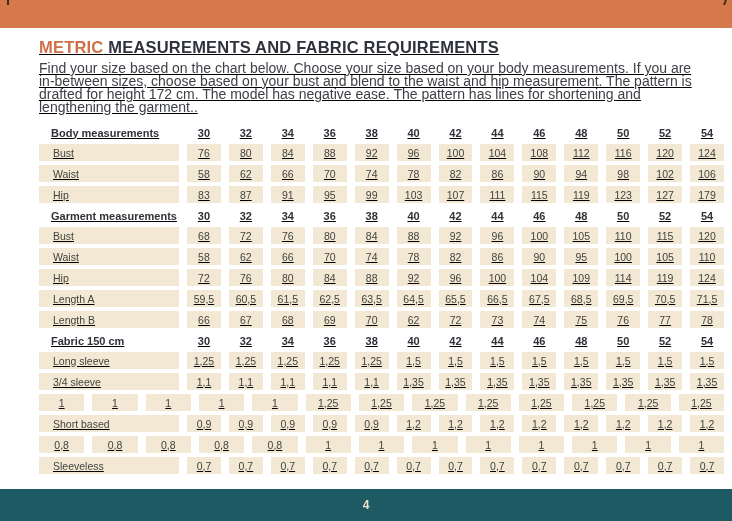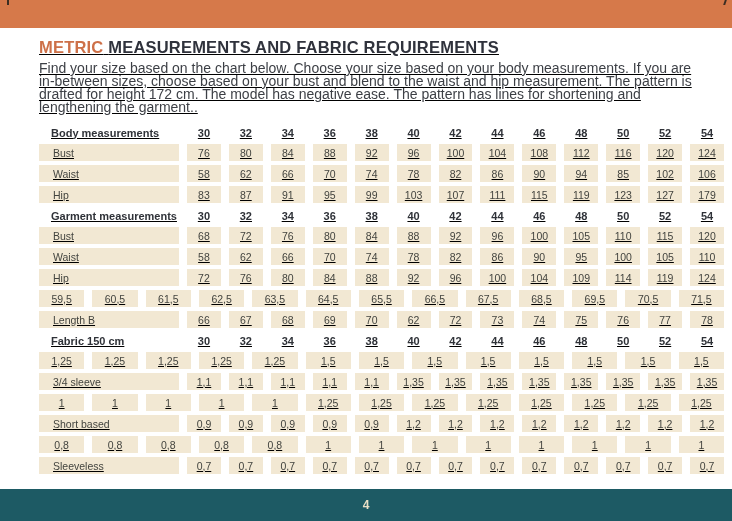--- a/index.html
+++ b/index.html
@@ -149,21 +149,21 @@
           <div class="cell val-cell">58</div>
           <div class="cell val-cell">62</div>
           <div class="cell val-cell">66</div>
           <div class="cell val-cell">70</div>
           <div class="cell val-cell">74</div>
           <div class="cell val-cell">78</div>
           <div class="cell val-cell">82</div>
           <div class="cell val-cell">86</div>
           <div class="cell val-cell">90</div>
           <div class="cell val-cell">94</div>
-          <div class="cell val-cell">85</div>
+          <div class="cell val-cell">98</div>
           <div class="cell val-cell">102</div>
           <div class="cell val-cell">106</div>
         </div>
         <div class="trow data-row">
           <div class="cell label-cell">Hip</div>
           <div class="cell val-cell">83</div>
           <div class="cell val-cell">87</div>
           <div class="cell val-cell">91</div>
           <div class="cell val-cell">95</div>
           <div class="cell val-cell">99</div>
@@ -234,20 +234,21 @@
           <div class="cell val-cell">92</div>
           <div class="cell val-cell">96</div>
           <div class="cell val-cell">100</div>
           <div class="cell val-cell">104</div>
           <div class="cell val-cell">109</div>
           <div class="cell val-cell">114</div>
           <div class="cell val-cell">119</div>
           <div class="cell val-cell">124</div>
         </div>
         <div class="trow data-row">
+          <div class="cell label-cell">Length A</div>
           <div class="cell val-cell">59,5</div>
           <div class="cell val-cell">60,5</div>
           <div class="cell val-cell">61,5</div>
           <div class="cell val-cell">62,5</div>
           <div class="cell val-cell">63,5</div>
           <div class="cell val-cell">64,5</div>
           <div class="cell val-cell">65,5</div>
           <div class="cell val-cell">66,5</div>
           <div class="cell val-cell">67,5</div>
           <div class="cell val-cell">68,5</div>
@@ -281,20 +282,21 @@
           <div class="cell val-cell">40</div>
           <div class="cell val-cell">42</div>
           <div class="cell val-cell">44</div>
           <div class="cell val-cell">46</div>
           <div class="cell val-cell">48</div>
           <div class="cell val-cell">50</div>
           <div class="cell val-cell">52</div>
           <div class="cell val-cell">54</div>
         </div>
         <div class="trow data-row">
+          <div class="cell label-cell">Long sleeve</div>
           <div class="cell val-cell">1,25</div>
           <div class="cell val-cell">1,25</div>
           <div class="cell val-cell">1,25</div>
           <div class="cell val-cell">1,25</div>
           <div class="cell val-cell">1,25</div>
           <div class="cell val-cell">1,5</div>
           <div class="cell val-cell">1,5</div>
           <div class="cell val-cell">1,5</div>
           <div class="cell val-cell">1,5</div>
           <div class="cell val-cell">1,5</div>

